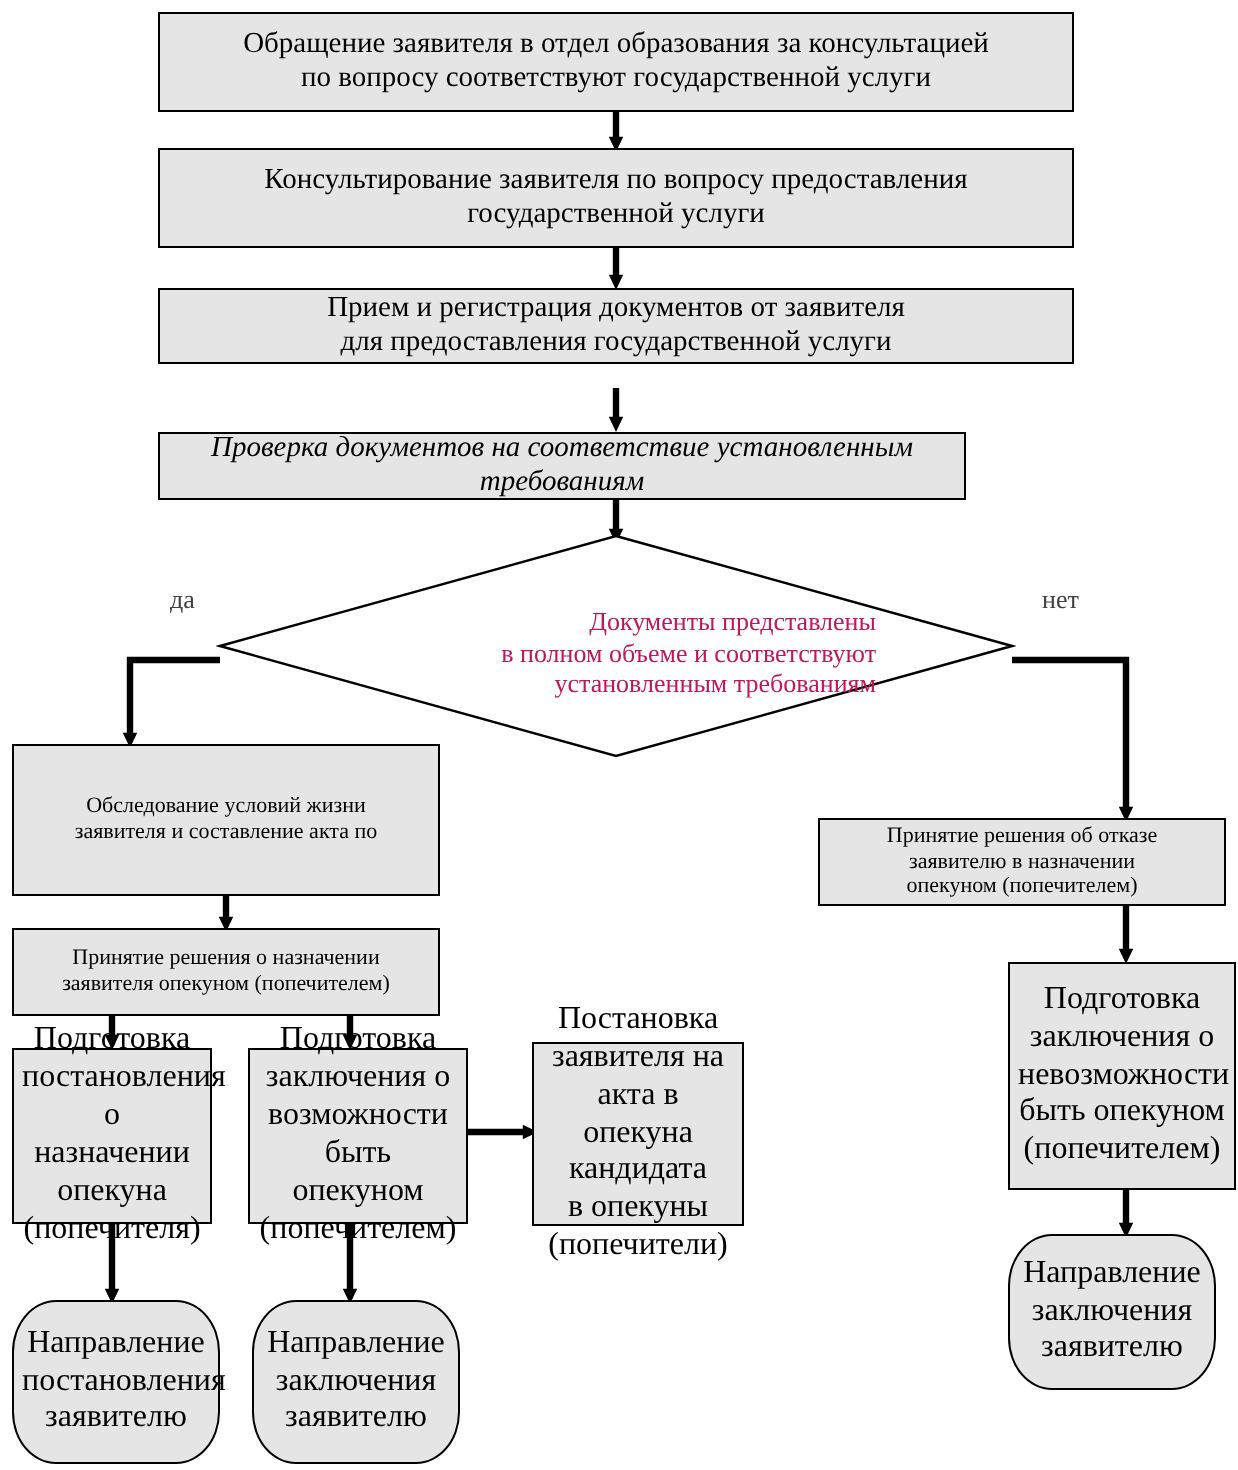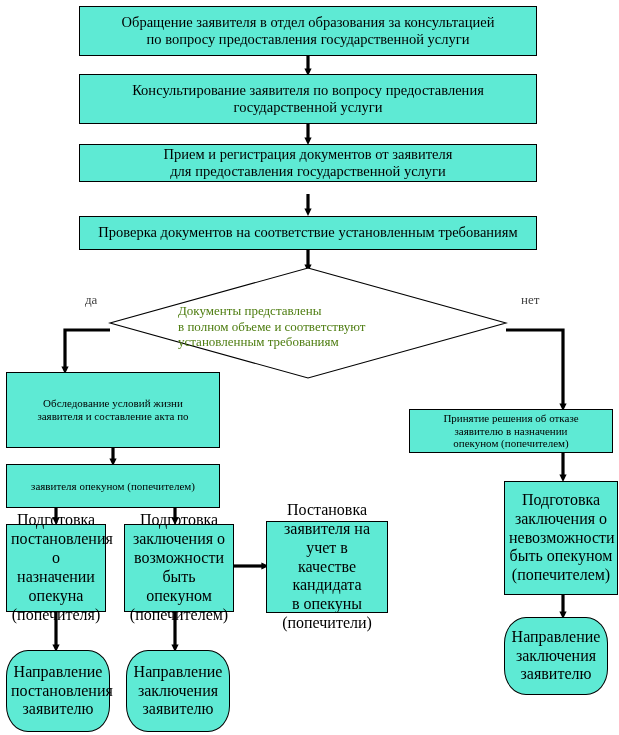--- a/index.html
+++ b/index.html
@@ -12,43 +12,43 @@
     width: 619px;
     height: 735px;
     background: #ffffff;
     font-family: "Liberation Serif", "DejaVu Serif", serif;
     overflow: hidden;
   }
   .node {
     position: absolute;
     box-sizing: border-box;
     border: 1px solid #000000;
-    background: #5eead4;
+    background: #e5e5e5;
     display: flex;
     align-items: center;
     justify-content: center;
     text-align: center;
     color: #000000;
     line-height: 1.18;
     padding: 2px 4px;
     z-index: 3;
   }
   .node .txt { width: 100%; }
   .rounded {
     border-radius: 22px / 26px;
   }
   .diamond-wrap {
     position: absolute;
     z-index: 2;
   }
   .diamond-wrap svg { display: block; }
   .diamond-label {
     position: absolute;
-    text-align: left;
-    color: #4d7c0f;
+    text-align: right;
+    color: #be185d;
     line-height: 1.2;
     z-index: 4;
   }
   .branch-label {
     position: absolute;
     color: #404040;
     z-index: 5;
   }
   .conn {
     position: absolute;
@@ -103,39 +103,39 @@
 
       <line x1="563" y1="453" x2="563" y2="478" marker-end="url(#ah)"></line>
 
       <line x1="563" y1="595" x2="563" y2="615" marker-end="url(#ah)"></line>
     </g>
   </svg>
 
   <div class="node f15" style="left:79px; top:6px; width:458px; height:50px;">
     <div class="txt">
       <div>Обращение заявителя  в отдел образования за консультацией</div>
-      <div>по вопросу предоставления государственной услуги</div>
+      <div>по вопросу соответствуют государственной услуги</div>
     </div>
   </div>
 
   <div class="node f15" style="left:79px; top:74px; width:458px; height:50px;">
     <div class="txt">
       <div>Консультирование заявителя по вопросу предоставления</div>
       <div>государственной услуги</div>
     </div>
   </div>
 
   <div class="node f15" style="left:79px; top:144px; width:458px; height:38px;">
     <div class="txt">
       <div>Прием и регистрация документов от заявителя</div>
       <div>для предоставления государственной услуги</div>
     </div>
   </div>
 
-  <div class="node f15" style="left:79px; top:216px; width:458px; height:34px;">
+  <div class="node f15" style="left:79px; top:216px; width:404px; height:34px;font-style:italic;">
     <div class="txt">
       <div>Проверка документов  на соответствие  установленным требованиям</div>
     </div>
   </div>
 
   <div class="diamond-wrap" style="left:108px; top:266px;">
     <svg width="400" height="114" viewBox="0 0 400 114" xmlns="http://www.w3.org/2000/svg">
       <polygon points="200,2 398,57 200,112 2,57" fill="#ffffff" stroke="#000000" stroke-width="1.2"></polygon>
     </svg>
   </div>
@@ -150,20 +150,21 @@
 
   <div class="node f12" style="left:6px; top:372px; width:214px; height:76px;">
     <div class="txt">
       <div>Обследование условий жизни</div>
       <div>заявителя и составление акта по</div>
     </div>
   </div>
 
   <div class="node f12" style="left:6px; top:464px; width:214px; height:44px;">
     <div class="txt">
+      <div>Принятие решения о  назначении</div>
       <div>заявителя опекуном (попечителем)</div>
     </div>
   </div>
 
   <div class="node f11" style="left:6px; top:524px; width:100px; height:88px;">
     <div class="txt">
       <div>Подготовка</div>
       <div>постановления о</div>
       <div>назначении</div>
       <div>опекуна</div>
@@ -174,25 +175,25 @@
   <div class="node f11" style="left:124px; top:524px; width:110px; height:88px;">
     <div class="txt">
       <div>Подготовка</div>
       <div>заключения о</div>
       <div>возможности</div>
       <div>быть опекуном</div>
       <div>(попечителем)</div>
     </div>
   </div>
 
-  <div class="node f11" style="left:266px; top:521px; width:122px; height:92px;">
+  <div class="node f11" style="left:266px; top:521px; width:106px; height:92px;">
     <div class="txt">
       <div>Постановка</div>
-      <div>заявителя  на учет в</div>
-      <div>качестве кандидата</div>
+      <div>заявителя  на акта в</div>
+      <div>опекуна кандидата</div>
       <div>в опекуны</div>
       <div>(попечители)</div>
     </div>
   </div>
 
   <div class="node rounded f11" style="left:6px; top:650px; width:104px; height:82px;">
     <div class="txt">
       <div>Направление</div>
       <div>постановления</div>
       <div>заявителю</div>

